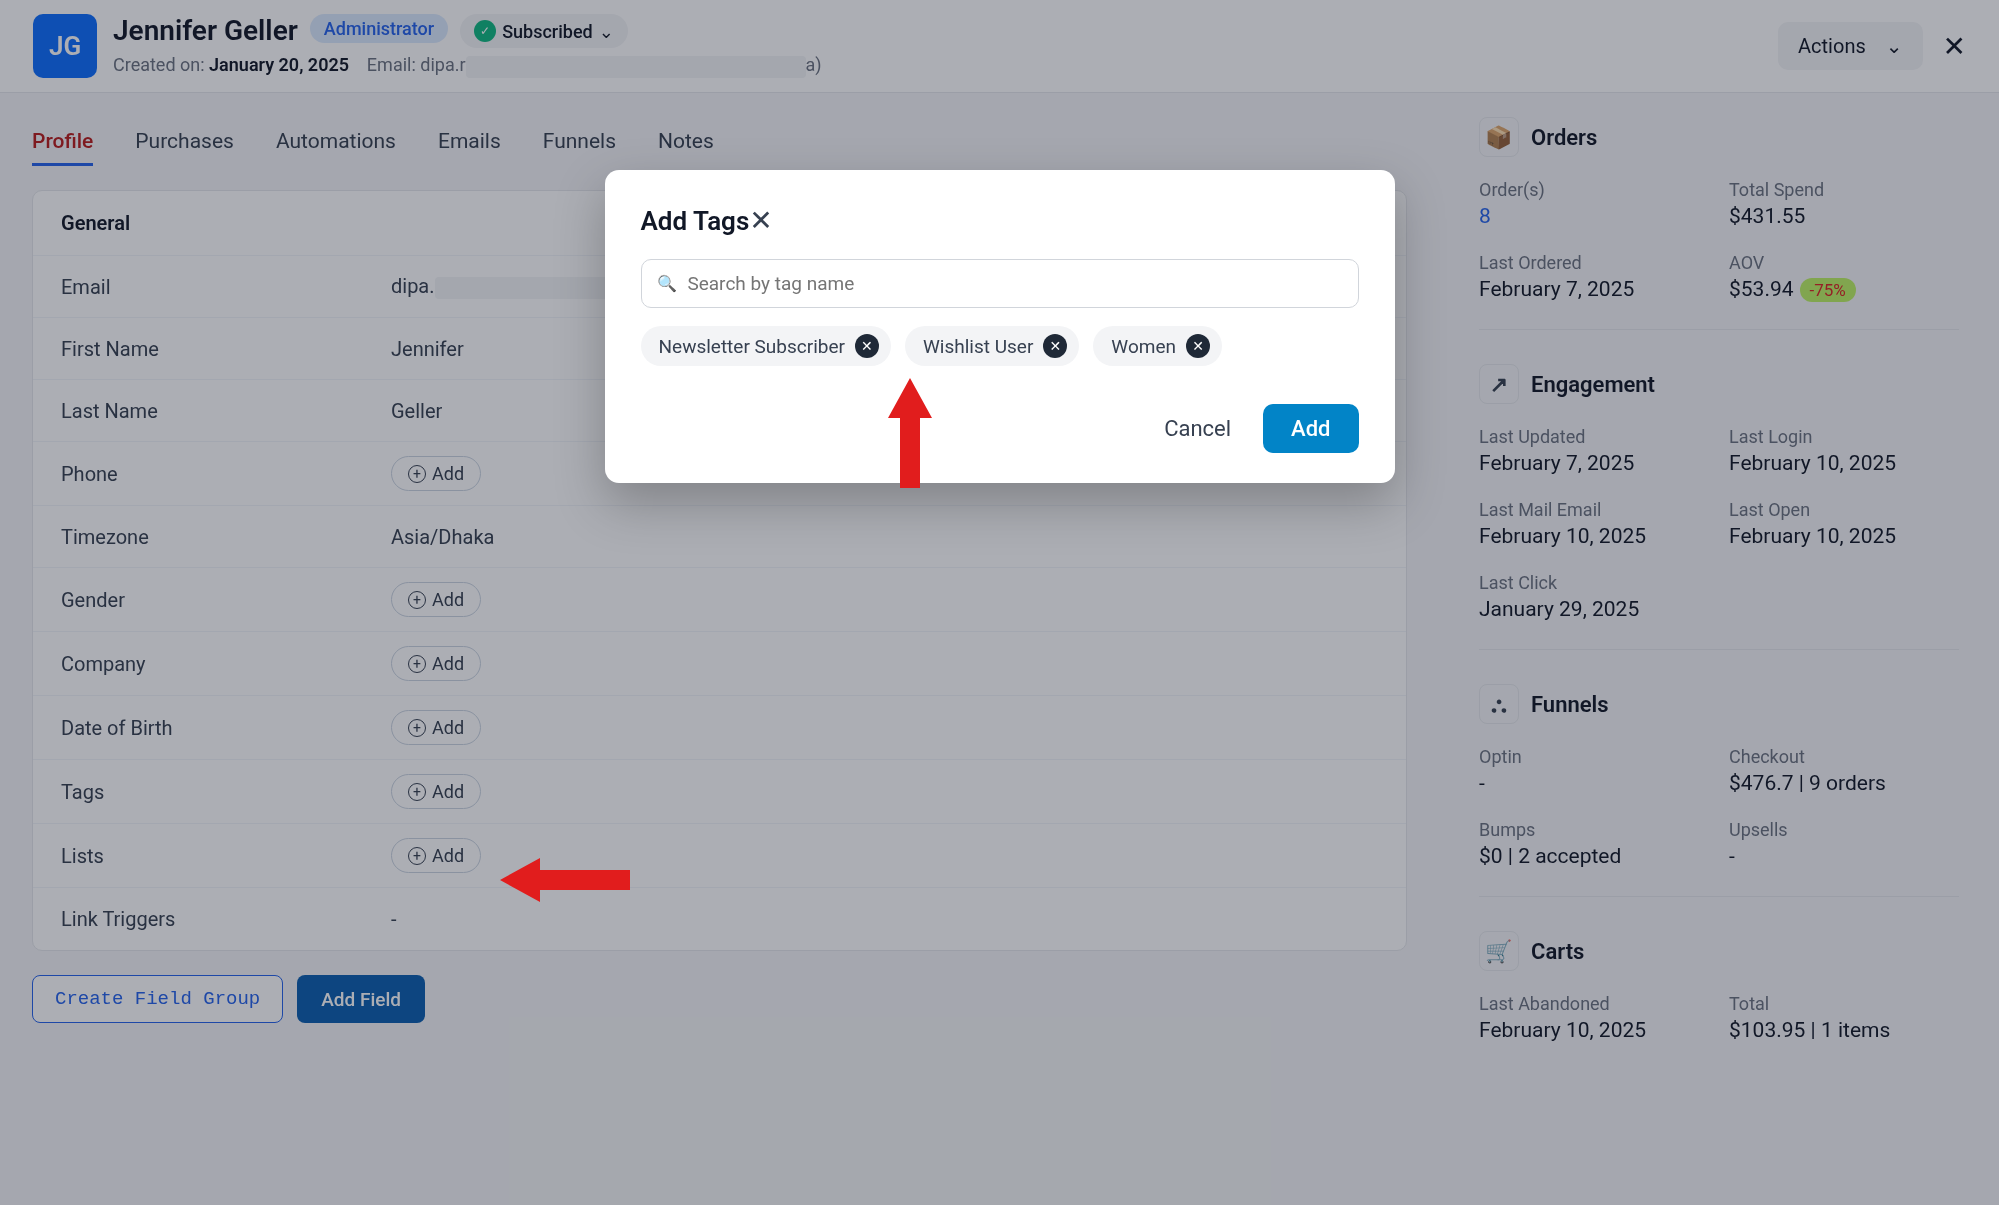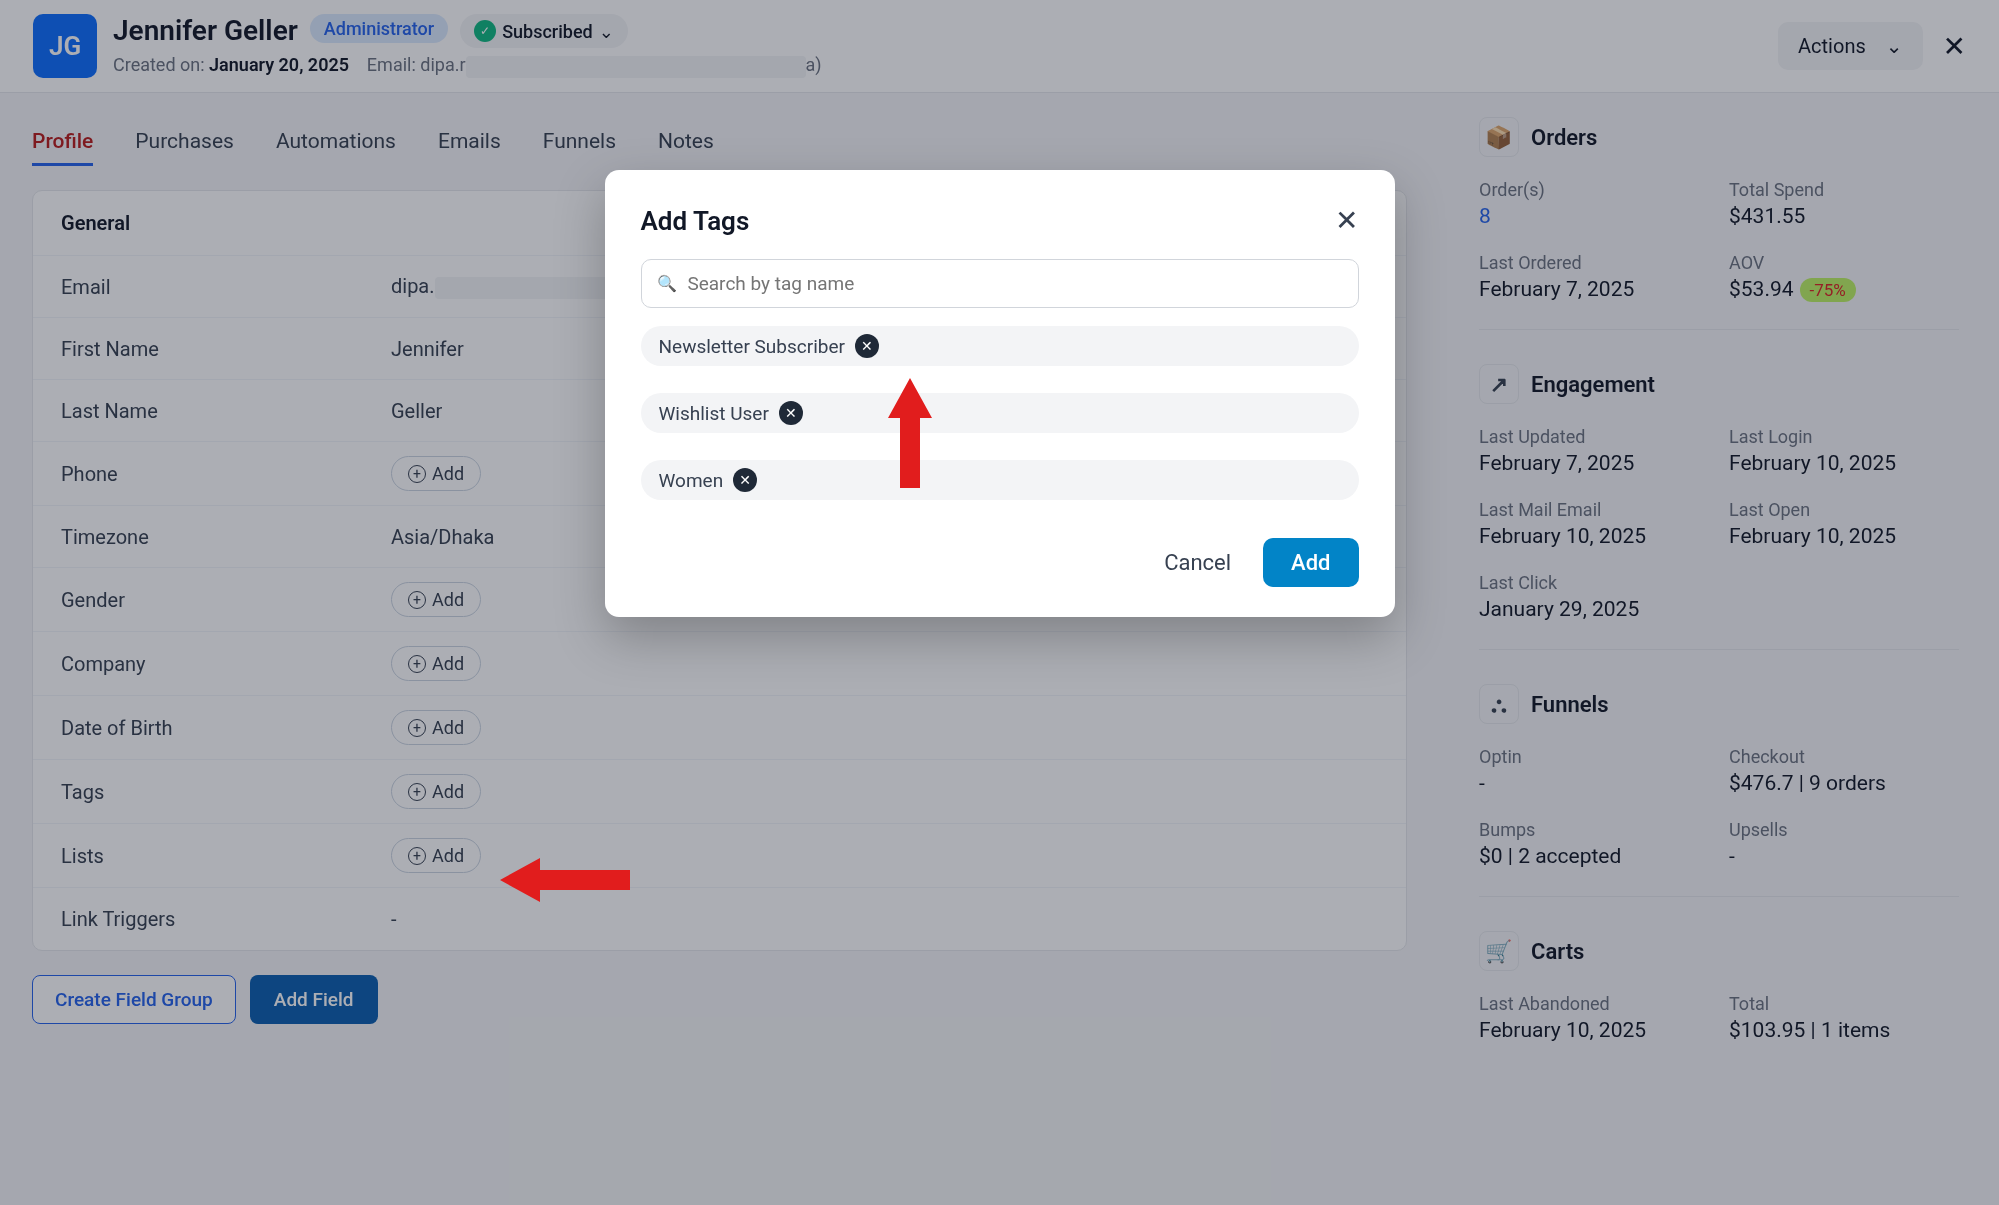--- a/index.html
+++ b/index.html
@@ -62,21 +62,21 @@
   display: inline-flex; align-items: center; gap: 6px; border: 1px solid #cbd5e1;
   border-radius: 999px; padding: 6px 16px; font-size: 18px; color: #374151; cursor: pointer; background: #fff;
 }
 .add-pill .plus { width: 18px; height: 18px; border: 1.5px solid #374151; border-radius: 50%; display: inline-flex; align-items: center; justify-content: center; font-size: 14px; line-height: 1; }
 .redacted { display: inline-block; background: #f3f4f6; border-radius: 4px; height: 22px; width: 260px; vertical-align: middle; }
 
 
 .bottom-btns { margin-top: 24px; display: flex; gap: 14px; }
 .btn-outline {
   border: 1.5px solid #2563eb; color: #2563eb; background: #fff;
-  padding: 12px 22px; border-radius: 8px; font-size: 19px; font-weight: 500; cursor: pointer;
+  padding: 12px 22px; border-radius: 8px; font-size: 19px; font-weight: 500; cursor: pointer; font-family: Liberation Mono, monospace;
 }
 .btn-primary {
   background: #0b5fb0; color: #fff; border: none; padding: 12px 24px;
   border-radius: 8px; font-size: 19px; font-weight: 500; cursor: pointer;
 }
 
 
 .widget { margin-bottom: 34px; border-bottom: 1px solid #e5e7eb; padding-bottom: 28px; }
 .widget:last-child { border-bottom: none; }
 .widget-title { display: flex; align-items: center; gap: 12px; font-size: 22px; font-weight: 600; color: #111827; margin-bottom: 22px; }
@@ -92,29 +92,29 @@
 
 
 .overlay {
   position: absolute; inset: 0; background: rgba(17,24,39,0.35);
   display: flex; align-items: flex-start; justify-content: center; padding-top: 170px;
 }
 .modal {
   width: 790px; background: #fff; border-radius: 14px; padding: 34px 36px 30px;
   box-shadow: 0 20px 50px rgba(0,0,0,0.25);
 }
-.modal-head { display: flex; align-items: center; justify-content: space-between; margin-bottom: 22px; gap: 24px; }
+.modal-head { display: flex; align-items: center; justify-content: flex-start; margin-bottom: 22px; }
 .modal-title { font-size: 26px; font-weight: 600; color: #111827; }
 .modal-close { background: none; border: none; font-size: 28px; color: #374151; cursor: pointer; }
 .search-box {
   display: flex; align-items: center; border: 1px solid #d1d5db; border-radius: 10px;
   padding: 12px 16px; gap: 10px; margin-bottom: 18px;
 }
 .search-box input { border: none; outline: none; font-size: 19px; flex: 1; color: #374151; }
-.tag-chips { display: flex; flex-wrap: wrap; gap: 27px; margin-bottom: 38px; flex-direction: column; }
+.tag-chips { display: flex; flex-wrap: wrap; gap: 14px; margin-bottom: 38px; }
 .chip {
   display: inline-flex; align-items: center; gap: 10px; background: #f3f4f6;
   border-radius: 999px; padding: 8px 12px 8px 18px; font-size: 19px; color: #374151;
 }
 .chip .x {
   width: 24px; height: 24px; background: #1f2937; border-radius: 50%; color: #fff;
   display: inline-flex; align-items: center; justify-content: center; font-size: 14px; cursor: pointer;
 }
 .modal-foot { display: flex; justify-content: flex-end; gap: 18px; }
 .btn-cancel { background: none; border: none; font-size: 22px; color: #374151; cursor: pointer; padding: 10px 14px; }

